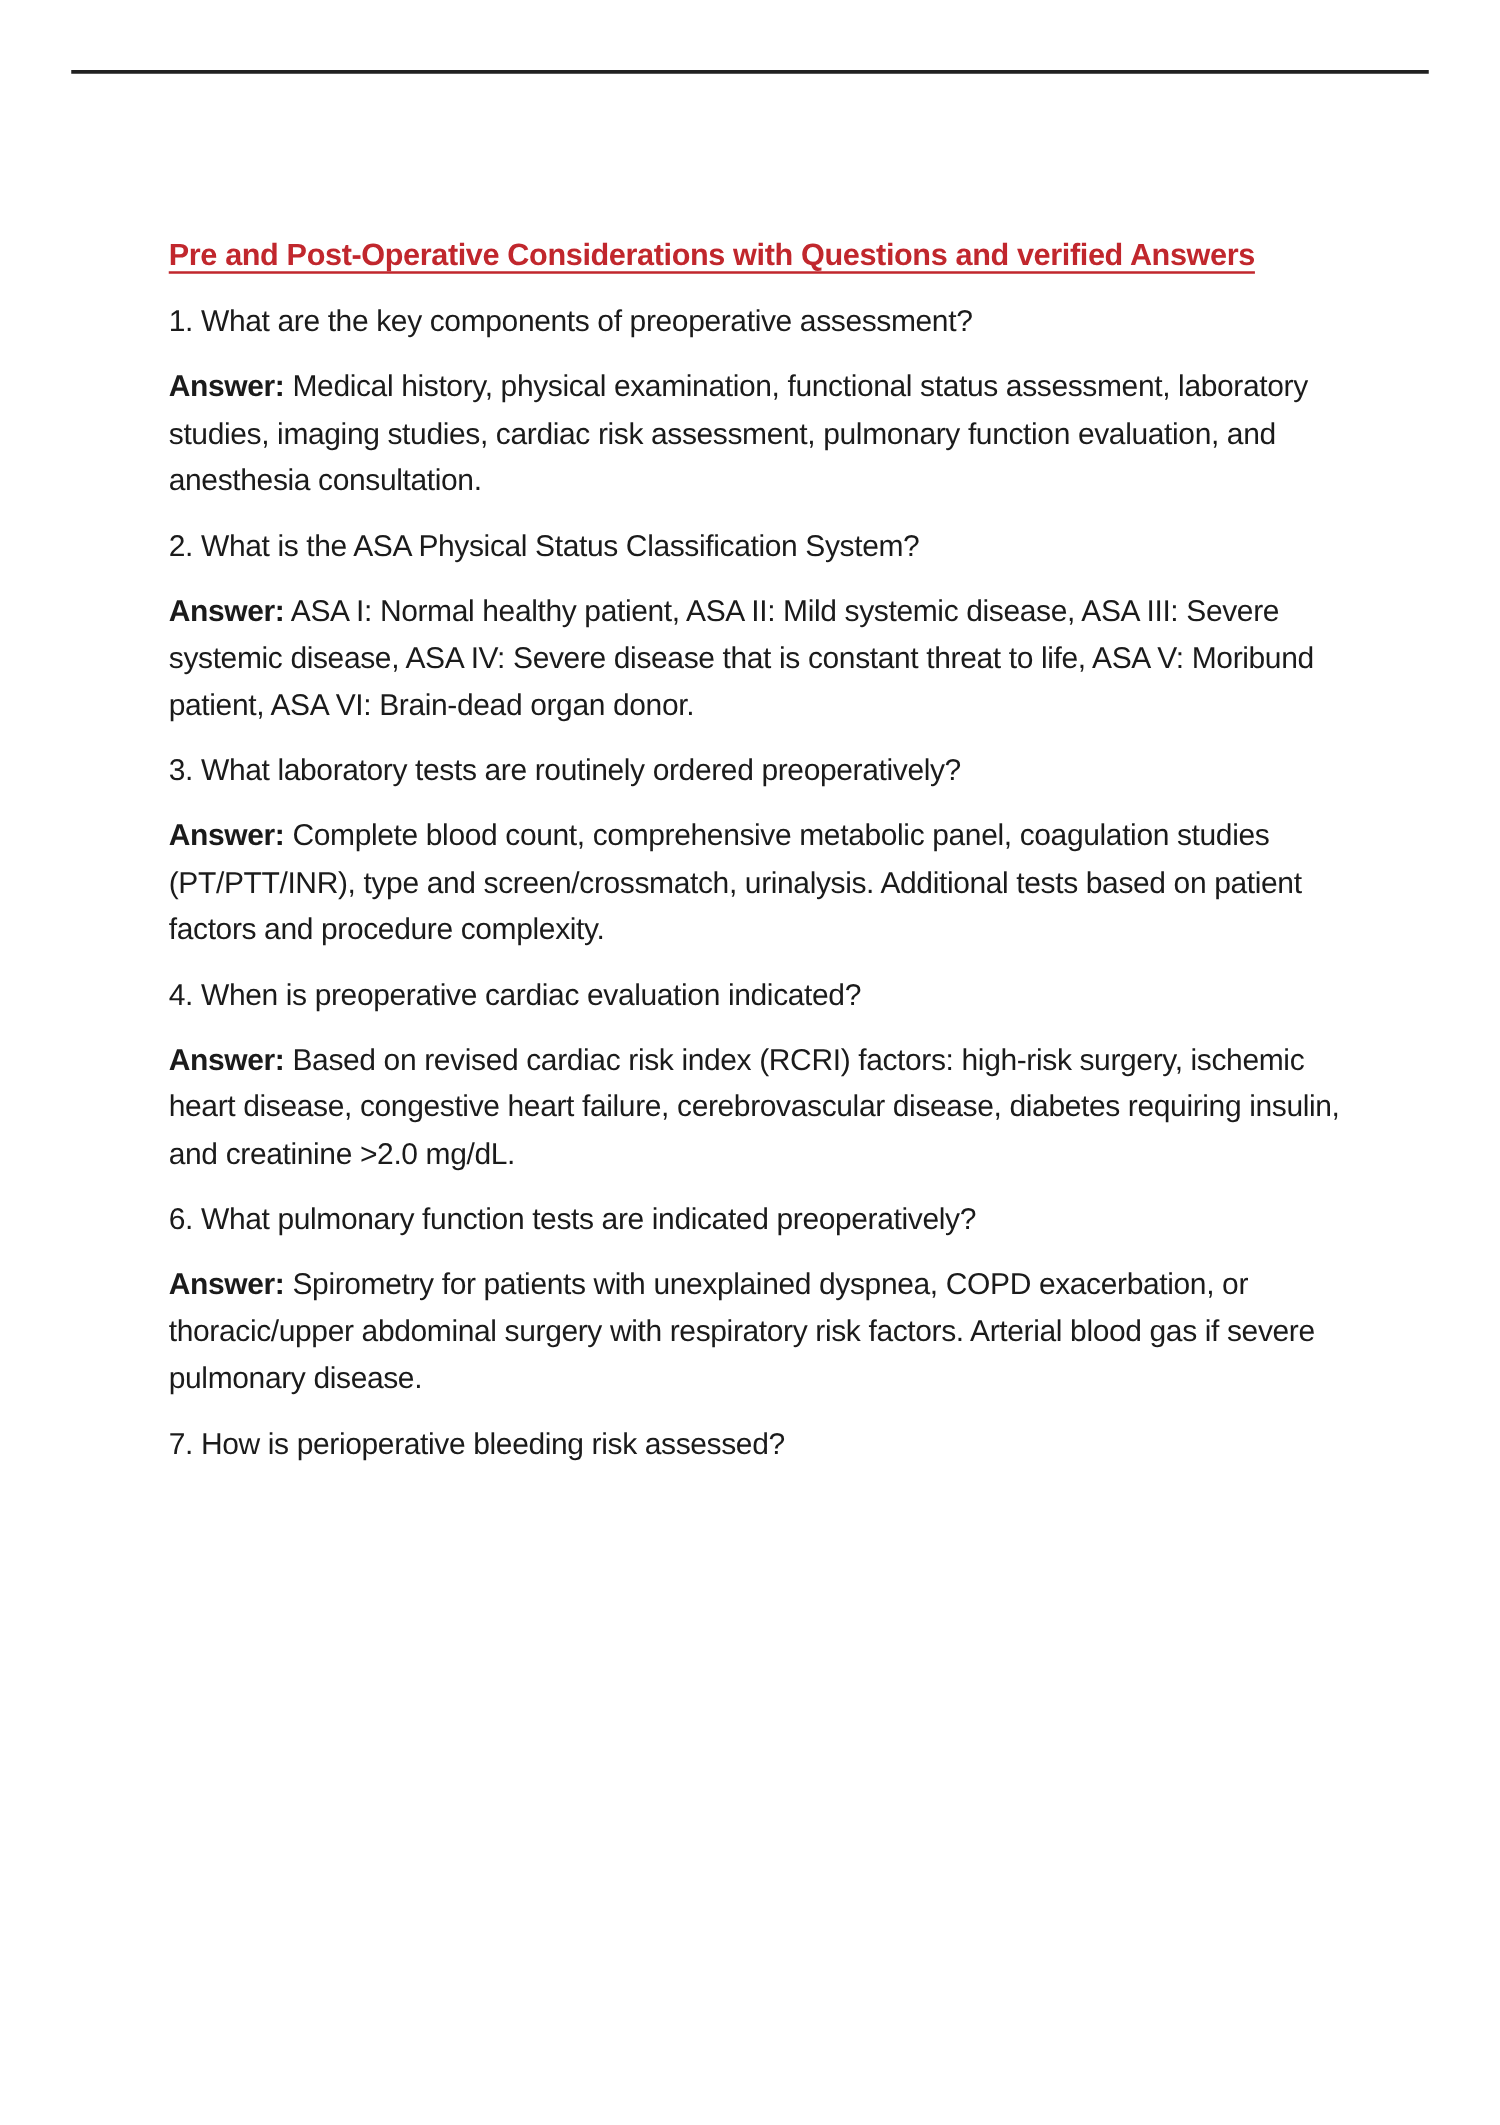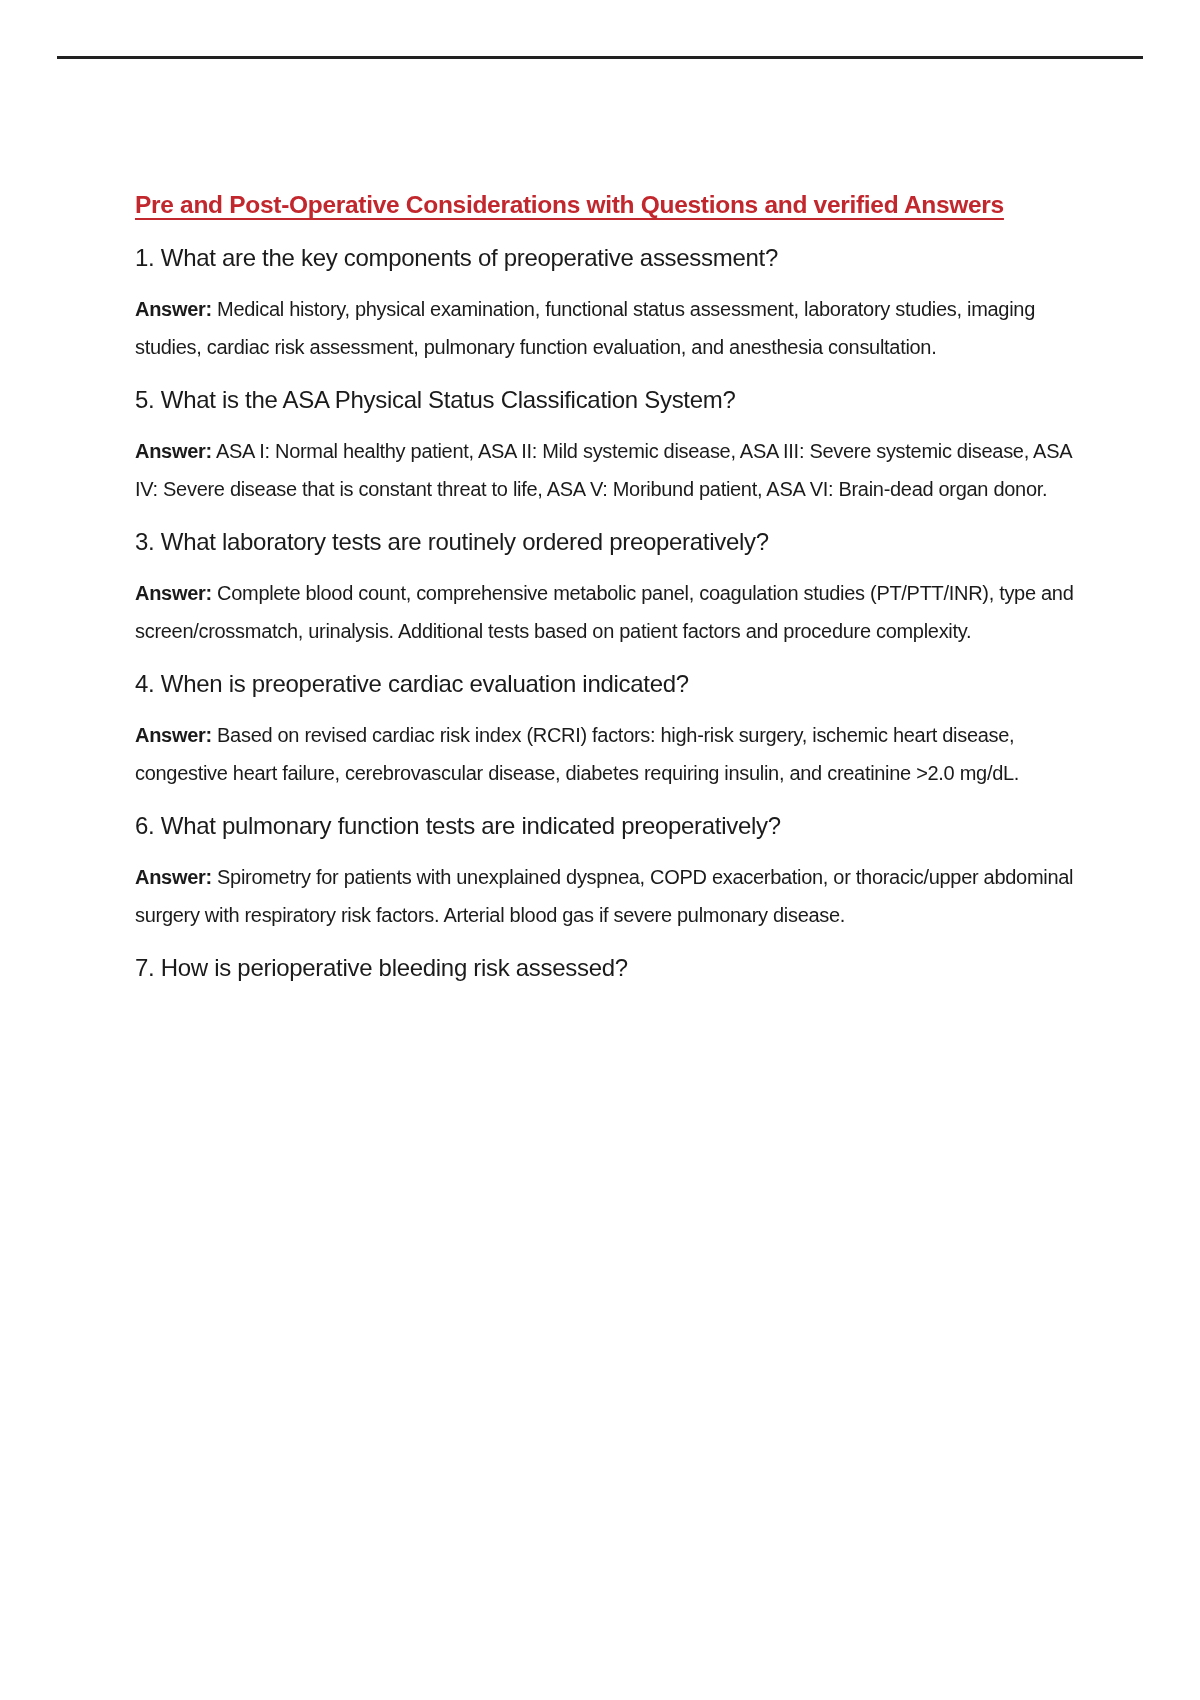--- a/index.html
+++ b/index.html
@@ -43,21 +43,21 @@
     text-decoration-thickness: 2px;
     text-underline-offset: 5px;
   }
   .question {
     font-size: 24px;
     font-weight: normal;
     line-height: 37px;
     margin: 0 0 15px 0;
   }
   .answer {
-    font-size: 20px;
+    font-size: 24px;
     line-height: 37.5px;
     margin: 0 0 15px 0;
   }
   .answer-label {
     font-weight: bold;
   }
 </style>
 </head>
 <body>
 
@@ -67,21 +67,21 @@
   <div class="content">
     <h1 class="doc-title">Pre and Post-Operative Considerations with Questions and verified Answers</h1>
 
     <div>
   <section>
     <h2 class="question">1. What are the key components of preoperative assessment?</h2>
     <p class="answer"><span class="answer-label">Answer:</span><span> Medical history, physical examination, functional status assessment, laboratory studies, imaging studies, cardiac risk assessment, pulmonary function evaluation, and anesthesia consultation.</span></p>
   </section>
 
   <section>
-    <h2 class="question">5. What is the ASA Physical Status Classification System?</h2>
+    <h2 class="question">2. What is the ASA Physical Status Classification System?</h2>
     <p class="answer"><span class="answer-label">Answer:</span><span> ASA I: Normal healthy patient, ASA II: Mild systemic disease, ASA III: Severe systemic disease, ASA IV: Severe disease that is constant threat to life, ASA V: Moribund patient, ASA VI: Brain-dead organ donor.</span></p>
   </section>
 
   <section>
     <h2 class="question">3. What laboratory tests are routinely ordered preoperatively?</h2>
     <p class="answer"><span class="answer-label">Answer:</span><span> Complete blood count, comprehensive metabolic panel, coagulation studies (PT/PTT/INR), type and screen/crossmatch, urinalysis. Additional tests based on patient factors and procedure complexity.</span></p>
   </section>
 
   <section>
     <h2 class="question">4. When is preoperative cardiac evaluation indicated?</h2>

